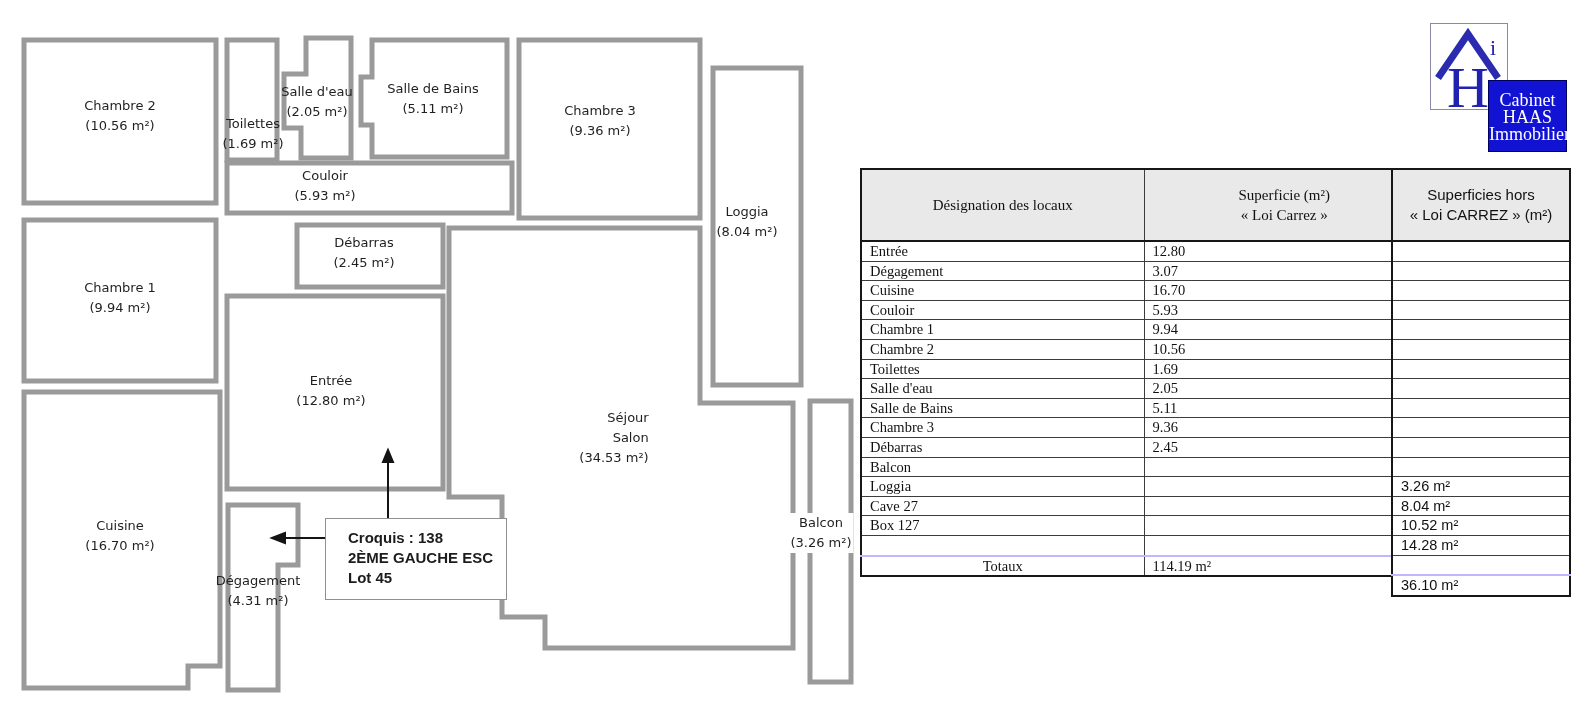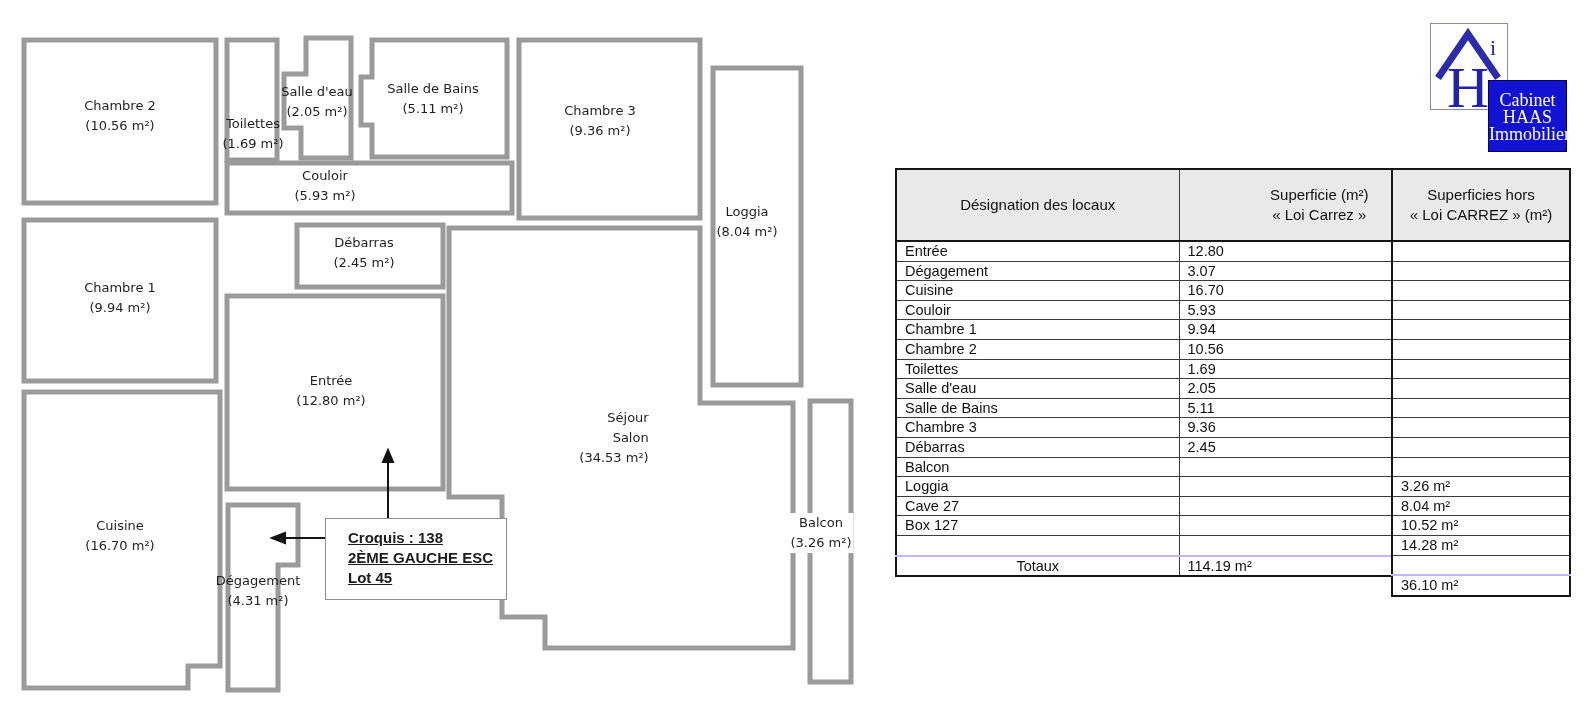--- a/index.html
+++ b/index.html
@@ -8,33 +8,33 @@
 
   
   .plan-svg{position:absolute;left:0;top:0;}
   .rl{position:absolute;transform:translate(-50%,-50%);text-align:center;
       font-family:"DejaVu Sans",sans-serif;font-size:13px;line-height:20px;
       color:#1f1f1f;white-space:nowrap;}
   .rl.bg{background:#ffffff;padding:0 2px;}
 
   .croquis-box{position:absolute;left:325px;top:518px;width:182px;height:82px;
       box-sizing:border-box;border:1px solid #8f8f8f;background:#ffffff;
-      padding:9px 0 0 22px;font-size:15px;font-weight:bold;line-height:20px;color:#1c1c1c;text-decoration:underline;}
+      padding:9px 0 0 22px;font-size:15px;font-weight:bold;line-height:20px;color:#1c1c1c;}
 
   
   .tbl{position:absolute;top:168px;border-collapse:collapse;table-layout:fixed;
        font-size:14.5px;color:#111;background:#fff;}
   .tbl,.tbl th,.tbl td{border:1px solid #3c3c3c;}
   .tbl{border:2px solid #161616;}
   .tbl th{background:#e9e9e9;font-weight:normal;font-size:15px;line-height:20px;
           height:68px;text-align:center;vertical-align:middle;border-bottom:2px solid #161616;}
   .tbl td{height:18.6px;line-height:18.6px;padding:0 8px;overflow:hidden;white-space:nowrap;}
   .tbl td.num{}
   .tbl tr.totals td{border-top:2px solid #c4b5fd;margin-left:9px;}
-  .main-tbl{left:895px;width:566px;}
+  .main-tbl{left:860px;width:566px;font-family:Liberation Serif, serif;}
   .main-tbl col.c1{width:283px;}
   .hors-tbl{left:1391px;width:180px;}
   .tot-center{text-align:center;}
 
   
   .logo-square{position:absolute;left:1430px;top:23px;width:78px;height:87px;
       box-sizing:border-box;border:1px solid #8a8aa8;background:#ffffff;z-index:1;}
   .logo-bluebox{position:absolute;left:1488px;top:80px;width:79px;height:72px;
       box-sizing:border-box;background:#1112d2;border:1px solid #000060;z-index:2;
       color:#ffffff;font-family:"Liberation Serif",serif;font-size:18px;line-height:17px;

